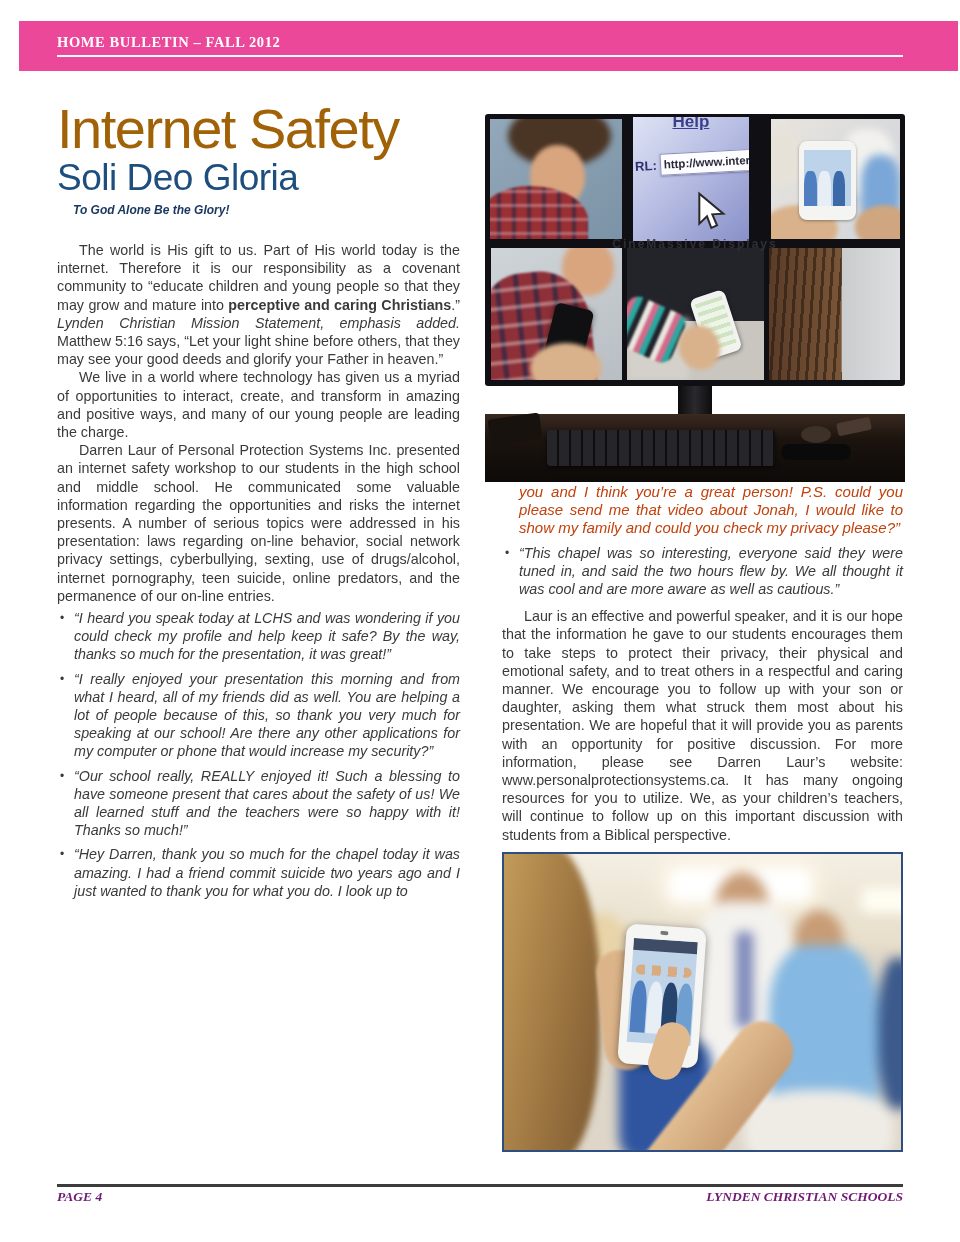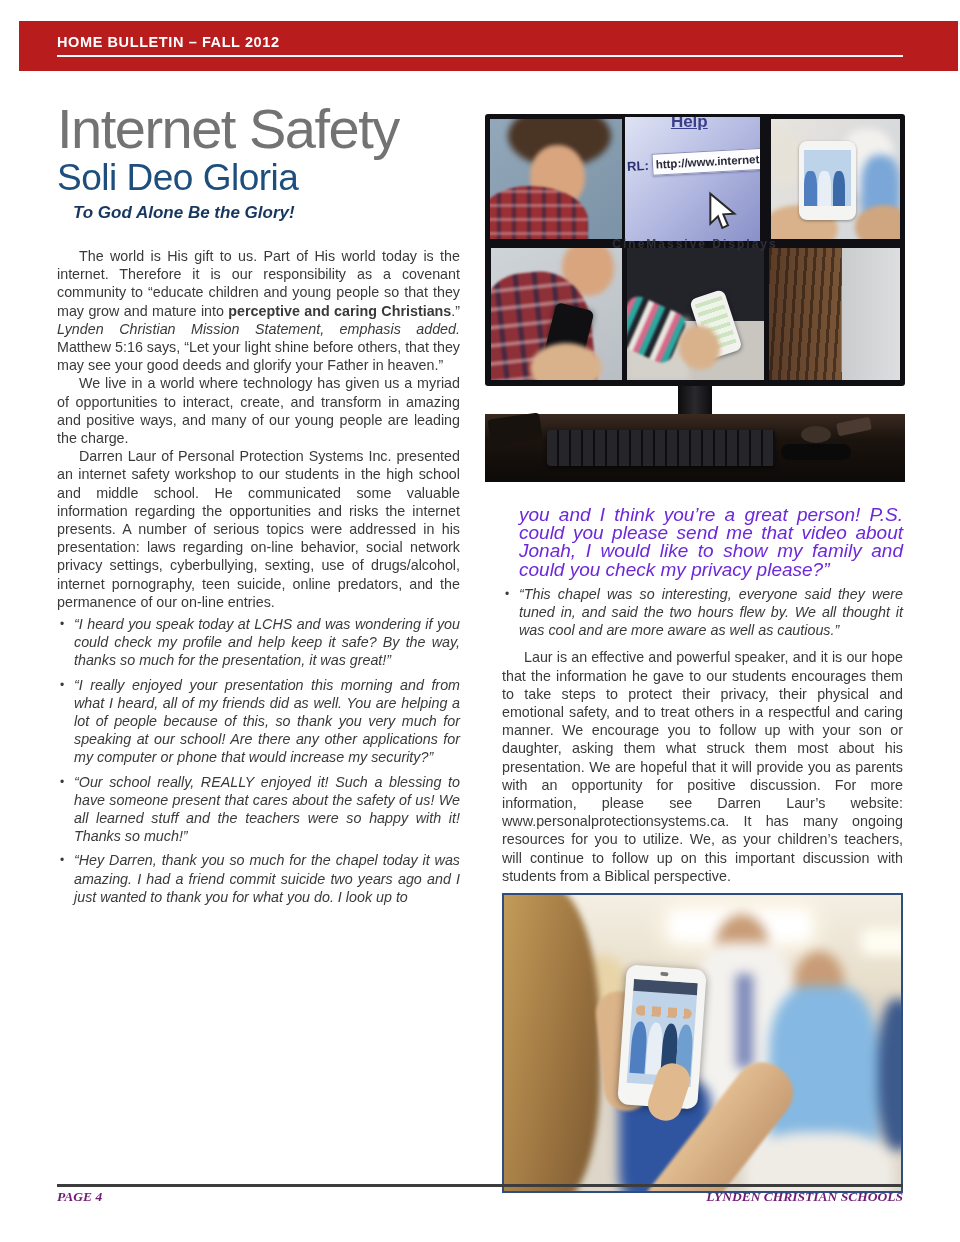--- a/index.html
+++ b/index.html
@@ -2,49 +2,49 @@
 <html><head>
 <meta charset="utf-8">
 <style>
   html,body{margin:0;padding:0;}
   body{
     width:960px;height:1242px;position:relative;background:#ffffff;
     font-family:"Liberation Sans","DejaVu Sans",sans-serif;
     overflow:hidden;color:#333;
   }
   
-  .bar{position:absolute;left:19px;top:21px;width:939px;height:50px;background:#b91c1c;}
+  .bar{position:absolute;left:19px;top:21px;width:939px;height:50px;background:#ec4899;font-family:Liberation Serif, serif;}
   .bar-title{position:absolute;left:38px;top:13px;color:#fff;font-size:14.5px;font-weight:bold;letter-spacing:.6px;}
   .bar-rule{position:absolute;left:38px;top:34px;width:846px;height:2px;background:#fafcff;}
   
   .col-left{position:absolute;left:57px;top:100px;width:403px;}
   .col-right{position:absolute;left:502px;top:100px;width:401px;}
   
-  .h1{font-size:56px;line-height:1.02;color:#737373;letter-spacing:-1.5px;margin:0;font-weight:400;}
+  .h1{font-size:56px;line-height:1.02;color:#a16207;letter-spacing:-1.5px;margin:0;font-weight:400;}
   .h2{font-size:37px;line-height:1.05;color:#1e4e7e;letter-spacing:-.5px;margin:2px 0 0 0;font-weight:400;}
-  .tagline{font-size:17px;font-weight:bold;font-style:italic;color:#17375f;margin:5px 0 0 16px;}
+  .tagline{font-size:12px;font-weight:bold;font-style:italic;color:#17375f;margin:5px 0 0 16px;}
   
   .bp{font-size:14.3px;line-height:18.2px;text-align:justify;margin:0;color:#3a3a3a;}
   .indent{text-indent:22px;}
   .mt{margin-top:24px;}
   .pullquote{font-size:20.5px;line-height:24.5px;font-weight:bold;color:#1b3a6b;text-align:justify;text-indent:22px;margin:14px 0 12px 0;letter-spacing:-.2px;}
   .bullets{list-style:none;margin:4px 0 0 0;padding:0;}
   .bullets li{position:relative;padding-left:17px;margin:0 0 6px 0;font-style:italic;font-size:14.3px;line-height:18.2px;text-align:justify;color:#3a3a3a;}
   .bullets .bmark{position:absolute;left:3px;top:0;font-style:normal;font-size:12px;}
-  .cont{font-style:italic;padding-left:17px;text-align:justify;margin:24px 0 0 0;font-size:19px;line-height:18.2px;color:#6d28d9;}
+  .cont{font-style:italic;padding-left:17px;text-align:justify;margin:1px 0 0 0;font-size:15px;line-height:18.2px;color:#c2410c;}
   .rb{margin-top:6px;}
   .p5{margin-top:9px;}
   
   .footer{position:absolute;left:57px;top:1184px;width:846px;border-top:3px solid #3c3c3c;padding-top:2px;display:flex;justify-content:space-between;font-family:"Liberation Serif","DejaVu Serif",serif;font-weight:bold;font-style:italic;font-size:13.5px;color:#701a75;}
   
   .collage{position:relative;width:420px;height:368px;margin:14px 0 0 -17px;}
   .mframe{position:absolute;left:0;top:0;width:420px;height:272px;background:#101014;border-radius:3px;}
   .scr{position:absolute;overflow:hidden;background:#223;}
   .s1{left:5px;top:5px;width:132px;height:120px;background:linear-gradient(140deg,#93a8ba,#7b93a6);}
-  .s2{left:140px;top:3px;width:135px;height:124px;background:linear-gradient(135deg,#dfe3f4 0%,#b9bfe4 45%,#8890c8 100%);}
+  .s2{left:148px;top:3px;width:116px;height:124px;background:linear-gradient(135deg,#dfe3f4 0%,#b9bfe4 45%,#8890c8 100%);}
   .s3{left:286px;top:5px;width:129px;height:120px;background:linear-gradient(120deg,#e9e5de,#cfd4da);}
   .s4{left:6px;top:134px;width:131px;height:132px;background:linear-gradient(150deg,#cfd4d8,#b9bec4);}
   .s5{left:142px;top:134px;width:137px;height:132px;background:linear-gradient(180deg,#23232a 55%,#c9c6c0 55%);}
   .s6{left:284px;top:134px;width:131px;height:132px;background:linear-gradient(90deg,#5a3c28 0%,#7a5638 55%,#caccce 56%,#dcdee0 100%);}
   .hair1{position:absolute;left:14%;top:-12%;width:78%;height:52%;border-radius:50%;background:#4a3424;filter:blur(3px);}
   .face1{position:absolute;left:30%;top:22%;width:42%;height:52%;border-radius:48%;background:#d8a57f;filter:blur(2px);}
   .plaid{position:absolute;left:-6%;bottom:-8%;width:80%;height:52%;border-radius:45% 55% 0 0;background:#9a2f34;background-image:repeating-linear-gradient(0deg,rgba(255,255,255,.3) 0 3px,transparent 3px 14px),repeating-linear-gradient(90deg,rgba(25,35,70,.55) 0 4px,transparent 4px 15px);filter:blur(1px);}
   .help{position:absolute;left:34%;top:-5px;color:#3a3f8c;font-size:17px;font-weight:bold;text-decoration:underline;filter:blur(.4px);}
   .urlrow{position:absolute;left:2px;top:34px;display:flex;align-items:center;transform:rotate(-3deg);}
   .urlpre{color:#2c3270;font-size:13px;font-weight:bold;margin-right:3px;}

